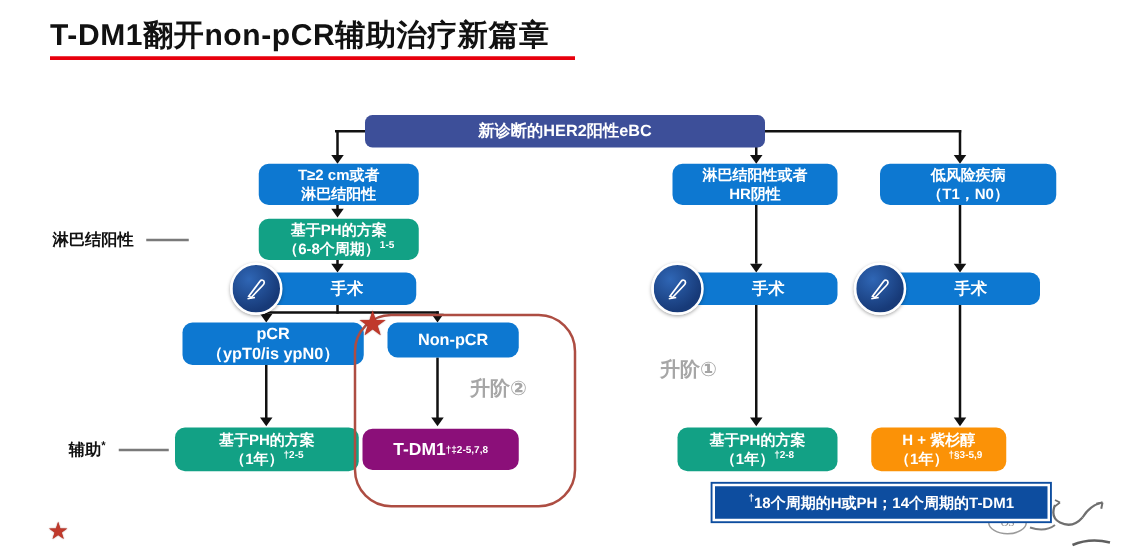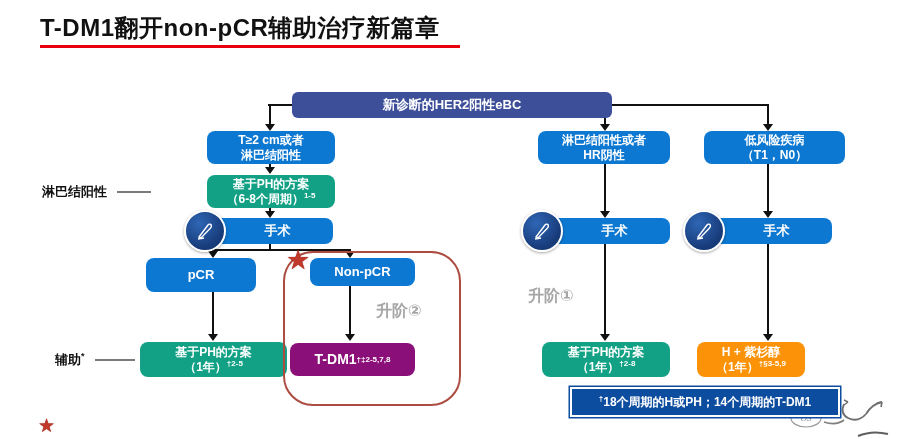--- a/index.html
+++ b/index.html
@@ -136,22 +136,23 @@
   <div class="box blue" style="left:695px;top:218px;width:137px;height:26px;padding-left:26px;box-sizing:border-box;font-size:13px;">
     <span>手术</span>
   </div>
   <div class="surg-circle" style="left:683px;top:210px;">
     <svg width="26" height="26" viewBox="0 0 26 26">
       <path d="M7 19 L16 7 c1.2-1.6 3.4-.8 3.4 .9 c0 .9-.5 1.7-1.3 2.5 L9 20 Z" fill="none" stroke="#fff" stroke-width="1.4"></path>
       <line x1="6" y1="21" x2="12" y2="20" stroke="#fff" stroke-width="1.4"></line>
     </svg>
   </div>
 
-  <div class="box blue" style="left:146px;top:258px;width:110px;height:34px;font-size:13px;">
+  <div class="box blue" style="left:146px;top:258px;width:145px;height:34px;font-size:13px;">
     <span>pCR</span>
+    <span>（ypT0/is ypN0）</span>
   </div>
   <div class="box blue" style="left:310px;top:258px;width:105px;height:28px;font-size:13px;">
     <span>Non-pCR</span>
   </div>
 
   <div class="highlight-outline"></div>
   <div class="star" style="left:286px;top:244px;font-size:27px;">★</div>
 
   <div class="esc" style="left:528px;top:286px;">升阶①</div>
   <div class="esc" style="left:376px;top:301px;">升阶②</div>

